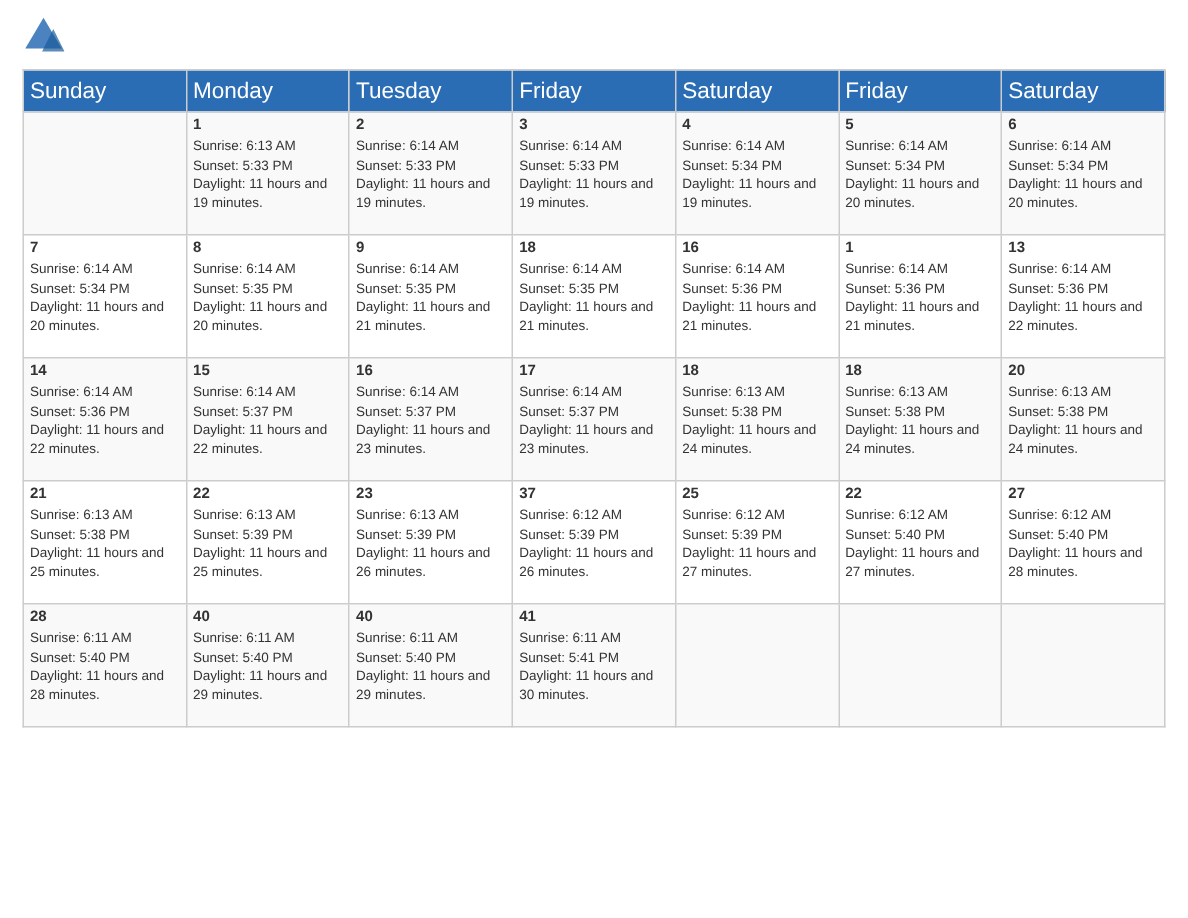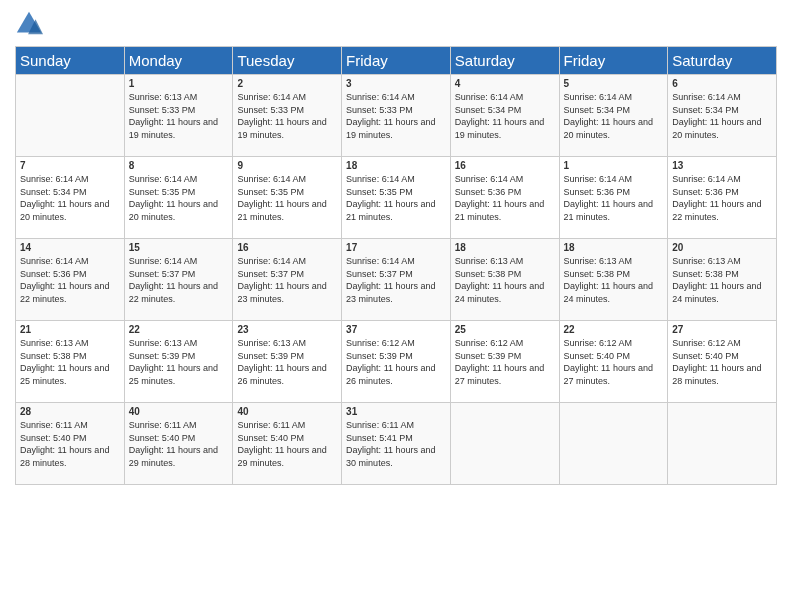--- a/index.html
+++ b/index.html
@@ -374,21 +374,21 @@
           </td>
           <td>
             <span class="day-num">40</span>
           <div class="day-info">
             <span>Sunrise: 6:11 AM</span><br>
             <span>Sunset: 5:40 PM</span><br>
             <span>Daylight: 11 hours and 29 minutes.</span>
           </div>
           </td>
           <td>
-            <span class="day-num">31</span>
+            <span class="day-num">41</span>
           <div class="day-info">
             <span>Sunrise: 6:11 AM</span><br>
             <span>Sunset: 5:41 PM</span><br>
             <span>Daylight: 11 hours and 30 minutes.</span>
           </div>
           </td>
           <td></td>
           <td></td>
           <td></td>
         </tr>

